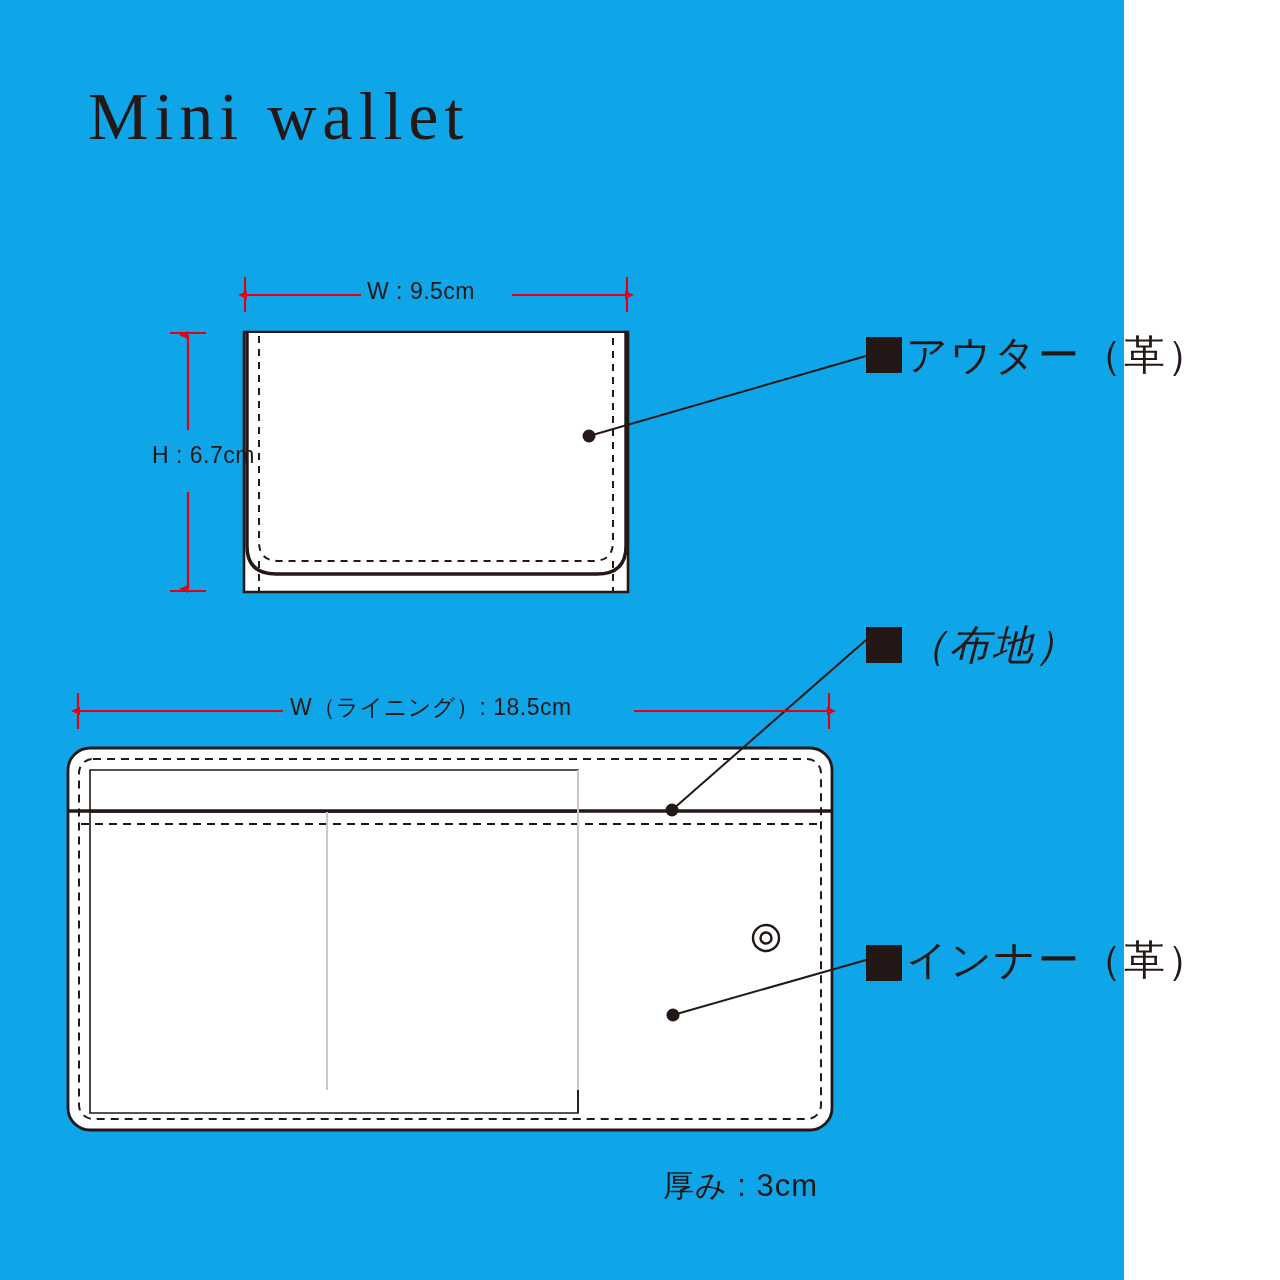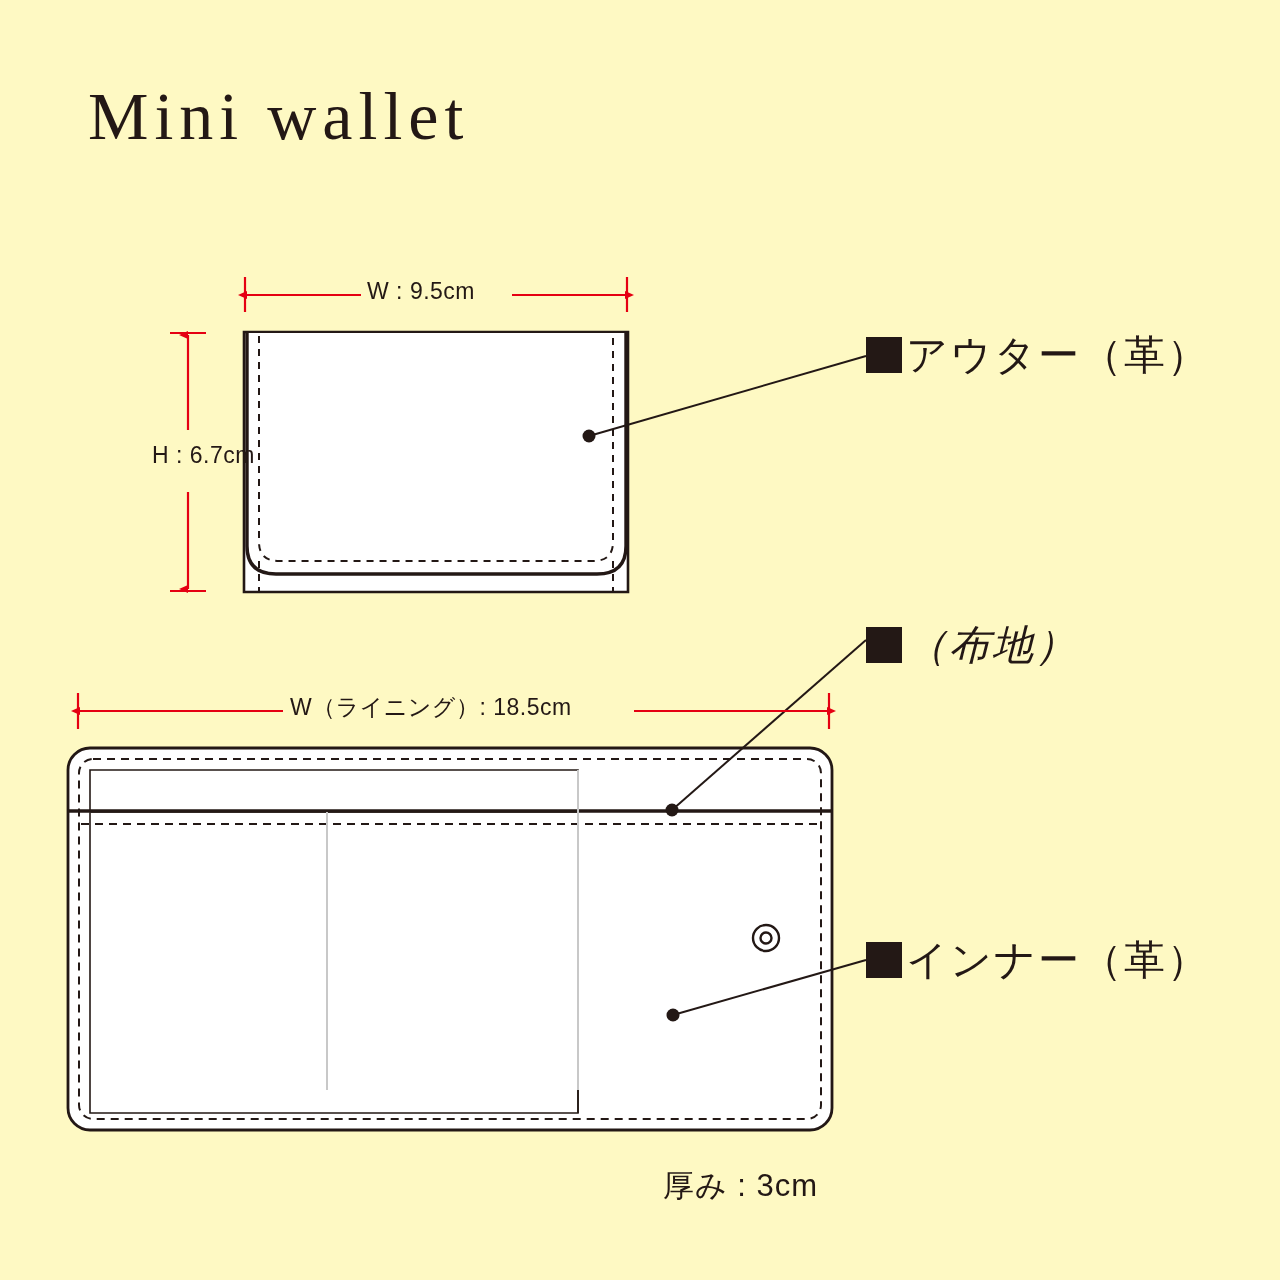--- a/index.html
+++ b/index.html
@@ -10,23 +10,23 @@
   }
   body {
     width: 1280px;
     height: 1280px;
     font-family: "Liberation Sans", "DejaVu Sans", sans-serif;
     color: #231815;
     overflow: hidden;
   }
   #page {
     position: relative;
-    width: 1280px;
+    width: 1124px;
     height: 1280px;
-    background: #fef9c3;
+    background: #0ea5e9;
   }
   #page-title {
     position: absolute;
     left: 88px;
     top: 82px;
     font-family: "Liberation Serif", "DejaVu Serif", serif;
     font-size: 68px;
     line-height: 1;
     letter-spacing: 6px;
     color: #231815;
@@ -59,21 +59,21 @@
     letter-spacing: 2px;
     color: #231815;
     margin-left: 4px;
   }
   .callout-text .line2 {
     display: block;
     font-style: italic;
   }
   #label-outer  { left: 866px; top: 332px; }
   #label-lining { left: 866px; top: 622px; }
-  #label-inner  { left: 866px; top: 937px; }
+  #label-inner  { left: 866px; top: 937px; align-items: center; }
 
   #thickness-note {
     position: absolute;
     left: 663px;
     top: 1165px;
     font-size: 31px;
     letter-spacing: 1px;
     color: #231815;
     white-space: nowrap;
   }

